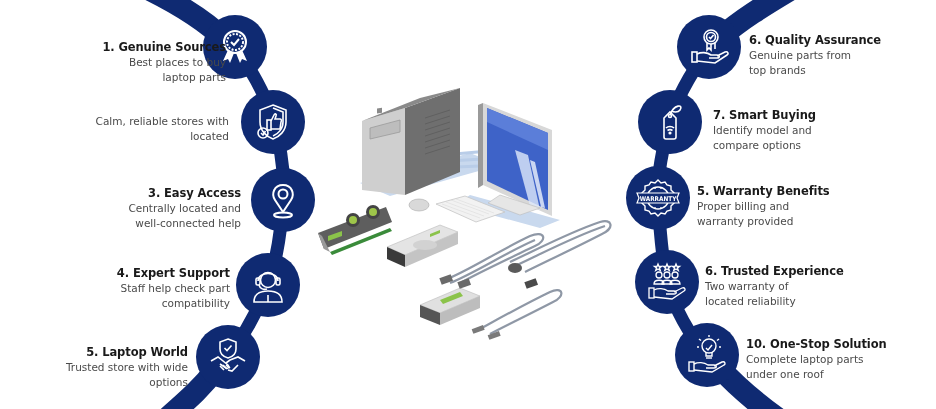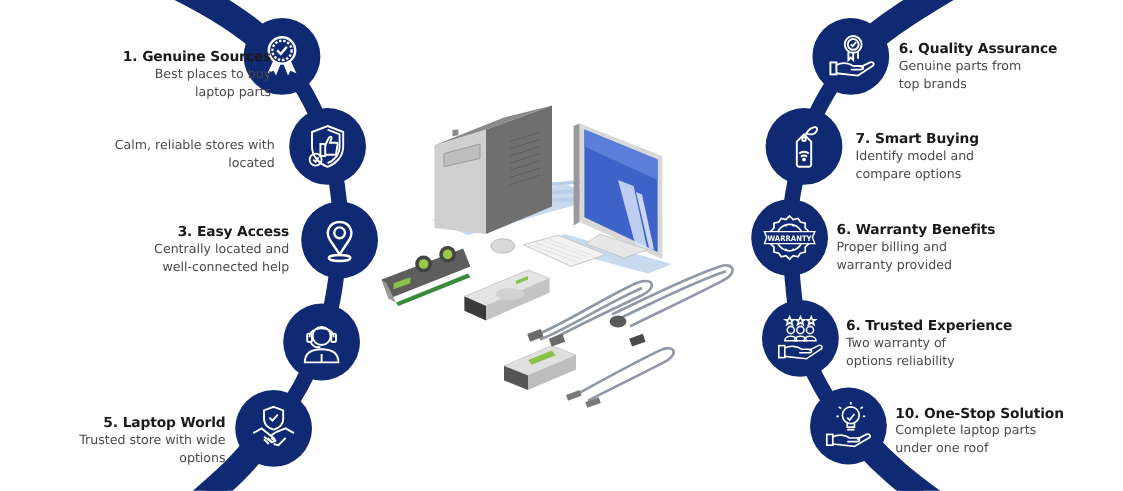--- a/index.html
+++ b/index.html
@@ -260,49 +260,54 @@
     <div class="desc">Calm, reliable stores with</div>
     <div class="desc">located</div>
   </div>
 
   <div class="item left" style="left:11px;top:186px">
     <div class="title">3. Easy Access</div>
     <div class="desc">Centrally located and</div>
     <div class="desc">well-connected help</div>
   </div>
 
+  <div class="item left" style="left:0px;top:266px">
+    <div class="title">4. Expert Support</div>
+    <div class="desc">Staff help check part</div>
+    <div class="desc">compatibility</div>
+  </div>
 
   <div class="item left" style="left:-42px;top:345px">
     <div class="title">5. Laptop World</div>
     <div class="desc">Trusted store with wide</div>
     <div class="desc">options</div>
   </div>
 
   <div class="item right" style="left:749px;top:33px">
     <div class="title">6. Quality Assurance</div>
     <div class="desc">Genuine parts from</div>
     <div class="desc">top brands</div>
   </div>
 
   <div class="item right" style="left:713px;top:108px">
     <div class="title">7. Smart Buying</div>
     <div class="desc">Identify model and</div>
     <div class="desc">compare options</div>
   </div>
 
   <div class="item right" style="left:697px;top:184px">
-    <div class="title">6. Warranty Benefits</div>
+    <div class="title">5. Warranty Benefits</div>
     <div class="desc">Proper billing and</div>
     <div class="desc">warranty provided</div>
   </div>
 
   <div class="item right" style="left:705px;top:264px">
     <div class="title">6. Trusted Experience</div>
     <div class="desc">Two warranty of</div>
-    <div class="desc">options reliability</div>
+    <div class="desc">located reliability</div>
   </div>
 
   <div class="item right" style="left:746px;top:337px">
     <div class="title">10. One-Stop Solution</div>
     <div class="desc">Complete laptop parts</div>
     <div class="desc">under one roof</div>
   </div>
 
 </div>
 

